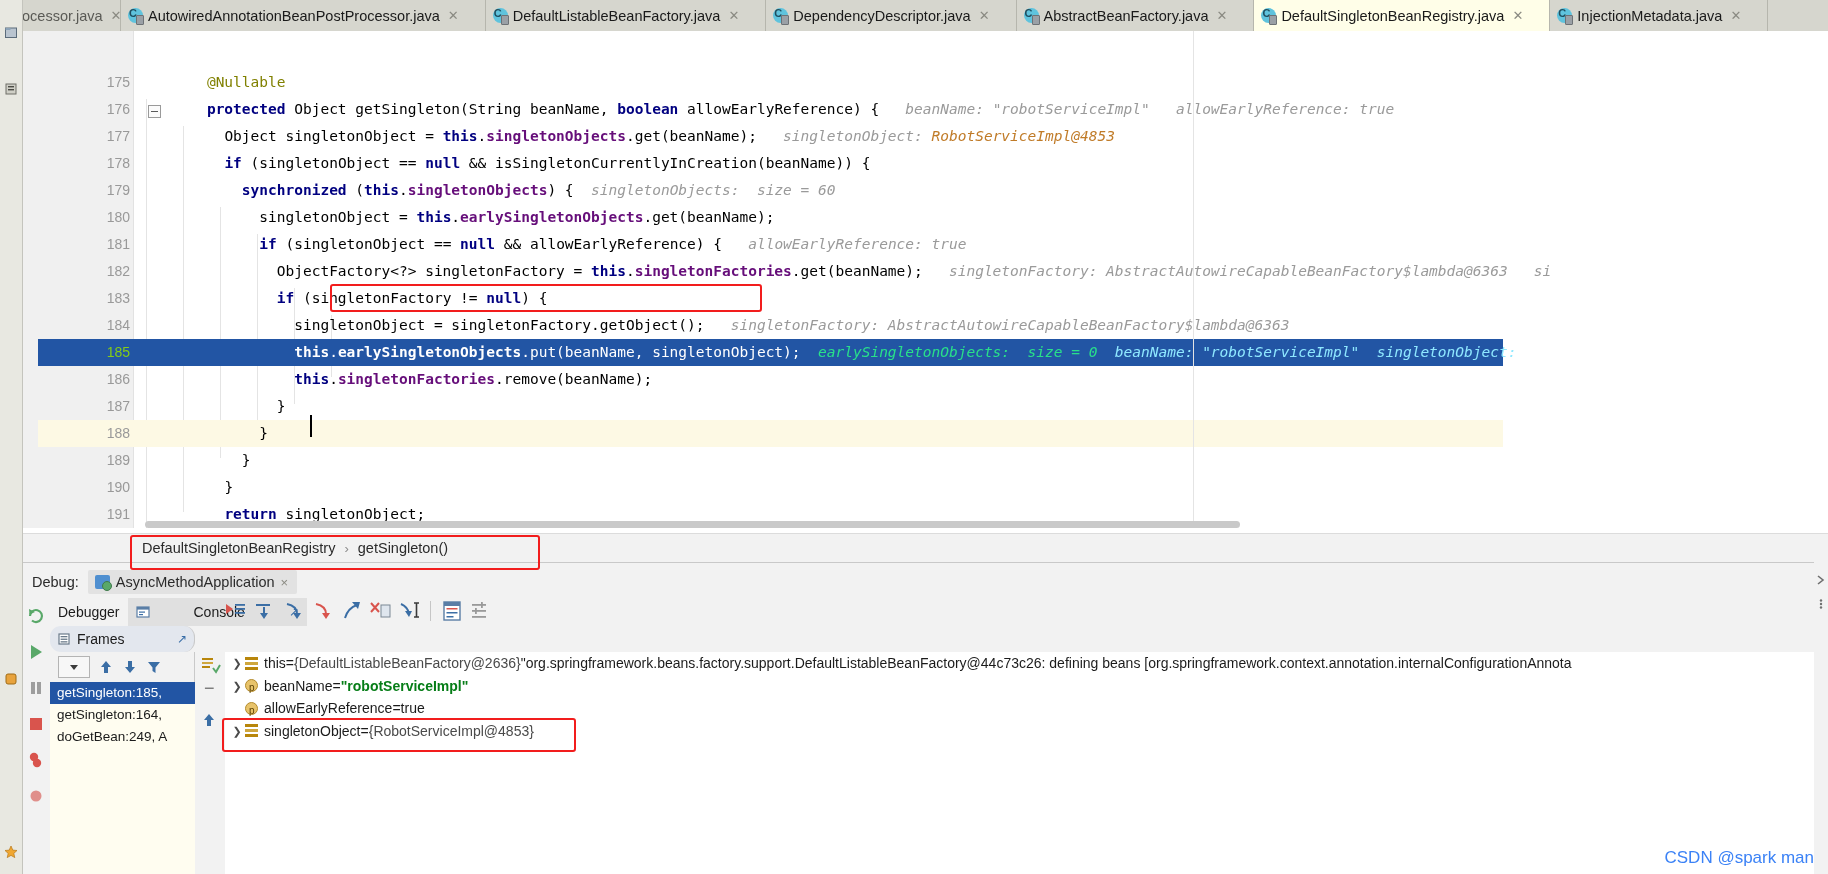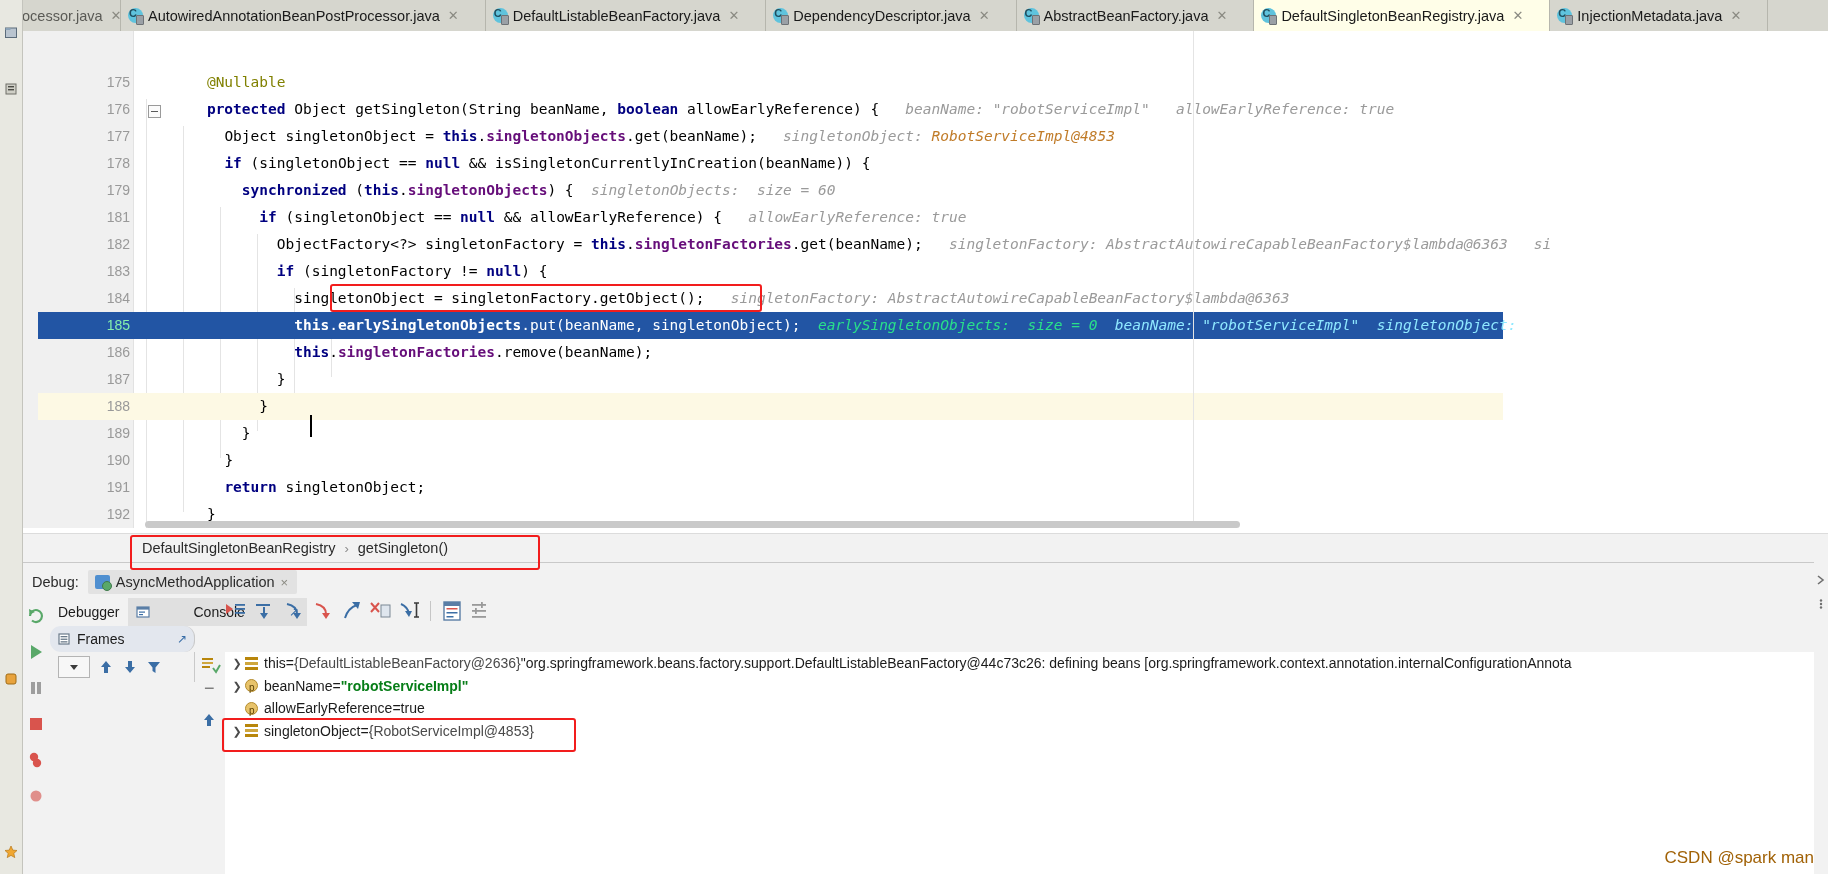--- a/index.html
+++ b/index.html
@@ -55,21 +55,21 @@
   .code{position:absolute;left:16px;top:0;width:1465px;height:497px;
         font-family:"DejaVu Sans Mono", monospace;font-size:14.5px;margin-top:38px;}
   .ln{position:relative;height:27px;line-height:27px;white-space:pre;}
   .ln .num{
     position:absolute;left:0;top:0;width:92px;text-align:right;
     color:#999999;font-size:14px;font-family:"Liberation Sans",sans-serif;
   }
   .ln .txt{position:absolute;left:134px;top:0;white-space:pre;}
   .ln.cur{background:#fdf9e4;}
   .ln.exec{background:#2255a4;}
-  .ln.exec .num{color:#86efac;}
+  .ln.exec .num{color:#84cc16;}
 
   .kw{color:#000080;font-weight:bold;}
   .fld{color:#660e7a;font-weight:bold;}
   .ann{color:#808000;}
   .plain{color:#000000;}
   .hint{color:#9a9a9a;font-style:italic;}
   .hintv{color:#c07b28;font-style:italic;}
   .exec .plain,.exec .kw,.exec .fld,.exec .ann{color:#ffffff;}
   .exec .kw{color:#ffffff;font-weight:bold;}
   .exec .fld{color:#ffffff;font-weight:bold;}
@@ -133,21 +133,21 @@
       linear-gradient(#cfa73e,#cfa73e) 0 5px/13px 3px no-repeat,
       linear-gradient(#b8860b,#b8860b) 0 10px/13px 3px no-repeat;}
   .vicon.param{border-radius:50%;background:#e8c36a;border:1px solid #b48b2c;box-sizing:border-box;}
   .vicon.param:after{content:"p";position:absolute;left:3px;top:-3px;font-size:10px;color:#5d4407;font-family:"Liberation Sans",sans-serif;}
   .vname{color:#1b1b1b;}
   .veq{color:#1b1b1b;}
   .vobj{color:#4a4a4a;}
   .vstr{color:#067d17;font-weight:bold;}
   .vtxt{color:#1b1b1b;}
 
-  .watermark{position:absolute;right:14px;bottom:6px;font-size:17px;color:#a16207;}
+  .watermark{position:absolute;right:14px;bottom:6px;font-size:17px;color:#3b82f6;}
   .right-rail{position:absolute;right:0;top:562px;width:14px;height:312px;background:#f2f2f2;}
   .rr-ic{position:absolute;right:1px;width:12px;height:12px;}
   svg{display:block;}
 </style>
 </head>
 <body>
 
 <div class="app">
 
   <div class="rail">
@@ -240,20 +240,21 @@
           <polyline points="6.5,1 12,6 12,13 1,13 1,6 6.5,1" fill="#fbfbfb" stroke="#9a9a9a" stroke-width="1"></polyline>
         </svg>
     </div>
 
     <div class="code">
         <div class="ln"><span class="num">175</span><span class="txt" style="left: 168.92px;"><span class="ann">@Nullable</span></span></div>
         <div class="ln"><span class="num">176</span><span class="txt" style="left: 168.92px;"><span class="kw">protected </span><span class="plain">Object getSingleton(String beanName, </span><span class="kw">boolean </span><span class="plain">allowEarlyReference) {</span><span class="hint">   beanName: "robotServiceImpl"   allowEarlyReference: true</span></span></div>
         <div class="ln"><span class="num">177</span><span class="txt" style="left: 186.38px;"><span class="plain">Object singletonObject = </span><span class="kw">this</span><span class="plain">.</span><span class="fld">singletonObjects</span><span class="plain">.get(beanName);</span><span class="hint">   singletonObject: </span><span class="hintv">RobotServiceImpl@4853</span></span></div>
         <div class="ln"><span class="num">178</span><span class="txt" style="left: 186.38px;"><span class="kw">if </span><span class="plain">(singletonObject == </span><span class="kw">null</span><span class="plain"> &amp;&amp; isSingletonCurrentlyInCreation(beanName)) {</span></span></div>
         <div class="ln"><span class="num">179</span><span class="txt" style="left: 203.84px;"><span class="kw">synchronized </span><span class="plain">(</span><span class="kw">this</span><span class="plain">.</span><span class="fld">singletonObjects</span><span class="plain">) {</span><span class="hint">  singletonObjects:  size = 60</span></span></div>
+        <div class="ln"><span class="num">180</span><span class="txt" style="left: 221.3px;"><span class="plain">singletonObject = </span><span class="kw">this</span><span class="plain">.</span><span class="fld">earlySingletonObjects</span><span class="plain">.get(beanName);</span></span></div>
         <div class="ln"><span class="num">181</span><span class="txt" style="left: 221.3px;"><span class="kw">if </span><span class="plain">(singletonObject == </span><span class="kw">null</span><span class="plain"> &amp;&amp; allowEarlyReference) {</span><span class="hint">   allowEarlyReference: true</span></span></div>
         <div class="ln"><span class="num">182</span><span class="txt" style="left: 238.76px;"><span class="plain">ObjectFactory&lt;?&gt; singletonFactory = </span><span class="kw">this</span><span class="plain">.</span><span class="fld">singletonFactories</span><span class="plain">.get(beanName);</span><span class="hint">   singletonFactory: AbstractAutowireCapableBeanFactory$lambda@6363   si</span></span></div>
         <div class="ln"><span class="num">183</span><span class="txt" style="left: 238.76px;"><span class="kw">if </span><span class="plain">(singletonFactory != </span><span class="kw">null</span><span class="plain">) {</span></span></div>
         <div class="ln"><span class="num">184</span><span class="txt" style="left: 256.22px;"><span class="plain">singletonObject = singletonFactory.getObject();</span><span class="hint">   singletonFactory: AbstractAutowireCapableBeanFactory$lambda@6363</span></span></div>
         <div class="ln exec"><span class="num">185</span><span class="txt" style="left: 256.22px;"><span class="kw">this</span><span class="plain">.</span><span class="fld">earlySingletonObjects</span><span class="plain">.put(beanName, singletonObject);</span><span class="hint">  earlySingletonObjects:  size = 0 </span><span class="hint2"> beanName: "robotServiceImpl"  singletonObject:</span></span></div>
         <div class="ln"><span class="num">186</span><span class="txt" style="left: 256.22px;"><span class="kw">this</span><span class="plain">.</span><span class="fld">singletonFactories</span><span class="plain">.remove(beanName);</span></span></div>
         <div class="ln"><span class="num">187</span><span class="txt" style="left: 238.76px;"><span class="plain">}</span></span></div>
         <div class="ln cur"><span class="num">188</span><span class="txt" style="left: 221.3px;"><span class="plain">}</span></span></div>
         <div class="ln"><span class="num">189</span><span class="txt" style="left: 203.84px;"><span class="plain">}</span></span></div>
         <div class="ln"><span class="num">190</span><span class="txt" style="left: 186.38px;"><span class="plain">}</span></span></div>
@@ -444,20 +445,25 @@
             <polygon points="8,14 3,8 6,8 6,2 10,2 10,8 13,8" fill="#3b6ea5"></polygon>
           </svg>
       </span>
       <span>
         <svg width="16" height="16" viewBox="0 0 16 16">
             <polygon points="2,3 14,3 9.5,8.5 9.5,14 6.5,12 6.5,8.5" fill="#3b6ea5"></polygon>
           </svg>
       </span>
     </div>
 
+    <div class="frames-list">
+        <div class="frame-row sel">getSingleton:185,</div>
+        <div class="frame-row">getSingleton:164,</div>
+        <div class="frame-row">doGetBean:249, A</div>
+      </div>
 
     <div class="vars-gutter">
       <div style="position:absolute;left:4px;top:3px;">
         <svg width="22" height="22" viewBox="0 0 22 22">
             <rect x="3" y="3" width="11" height="2" fill="#b8860b"></rect>
             <rect x="3" y="7" width="11" height="2" fill="#cfa73e"></rect>
             <rect x="3" y="11" width="8" height="2" fill="#b8860b"></rect>
             <path d="M14 13 l3 4 l4 -7" stroke="#59a869" stroke-width="2" fill="none"></path>
           </svg>
       </div>

